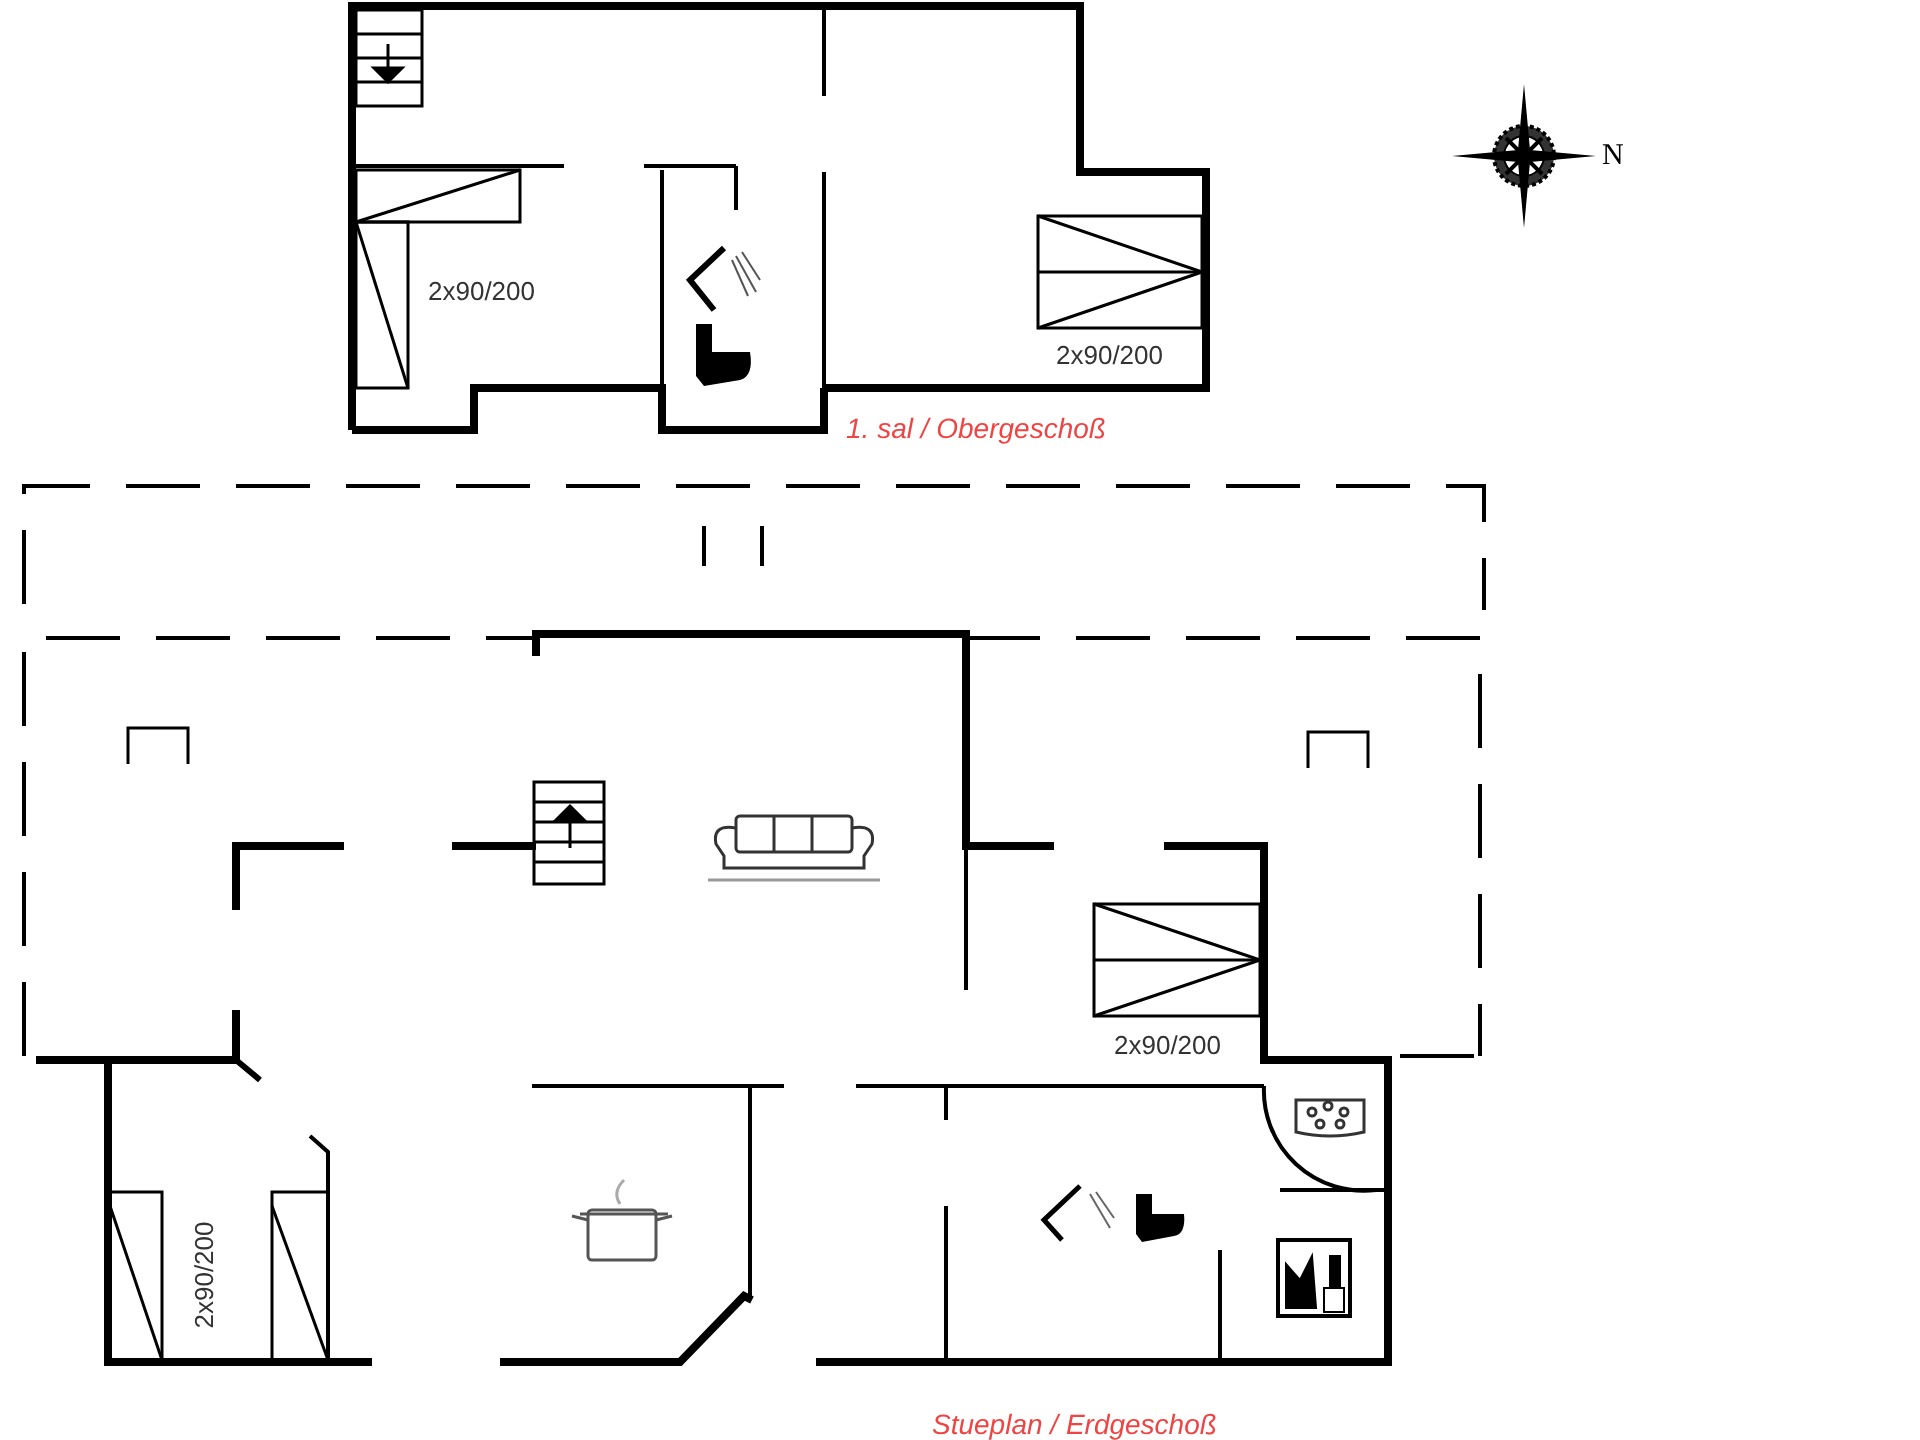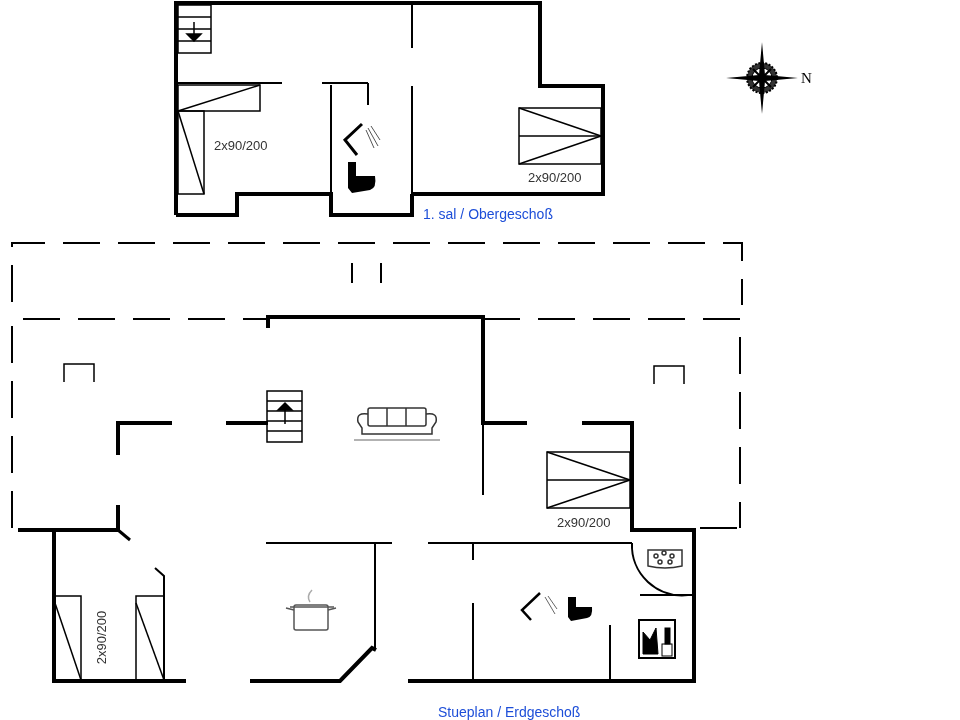--- a/index.html
+++ b/index.html
@@ -1,19 +1,19 @@
 <!DOCTYPE html>
 <html><head>
 <meta charset="utf-8">
 <style>
   html, body { margin:0; padding:0; background:#fff; }
   body { width:960px; height:720px; position:relative; overflow:hidden; font-family:"Liberation Sans", sans-serif; }
   svg { position:absolute; left:0; top:0; }
   .label { position:absolute; font-size:13px; color:#333; white-space:nowrap; }
-  .floor-title { position:absolute; font-size:14px; color:#1d4ed8; white-space:nowrap; }
+  .floor-title { position:absolute; font-size:14px; color:#ef4444; white-space:nowrap;font-style:italic; }
 </style>
 </head>
 <body>
 
 <svg width="960" height="720" viewBox="0 0 960 720">
 
   <g stroke="#000" fill="none">
     <path d="M176 215 L176 3 L540 3 L540 86 L603 86 L603 194 L412 194" stroke-width="4"></path>
     <path d="M412 194 L412 215 L331 215 L331 194 L237 194 L237 215 L176 215" stroke-width="4"></path>
     <line x1="412" y1="5" x2="412" y2="48" stroke-width="2"></line>
@@ -166,14 +166,14 @@
       <rect x="665" y="628" width="5" height="16" fill="#000"></rect>
     </g>
   </g>
 </svg>
 
 <div class="label" style="left:214px;top:138px;">2x90/200</div>
 <div class="label" style="left:528px;top:170px;">2x90/200</div>
 <div class="floor-title" style="left:423px;top:206px;">1. sal / Obergeschoß</div>
 <div class="label" style="left:557px;top:515px;">2x90/200</div>
 <div class="label" style="left:75px;top:630px;transform:rotate(-90deg);transform-origin:center;">2x90/200</div>
-<div class="floor-title" style="left:438px;top:704px;">Stueplan / Erdgeschoß</div>
+<div class="floor-title" style="left:466px;top:704px;">Stueplan / Erdgeschoß</div>
 <div class="label" style="left:801px;top:70px;font-family:'Liberation Serif', serif;font-size:15px;color:#000;">N</div>
 
 </body></html>

